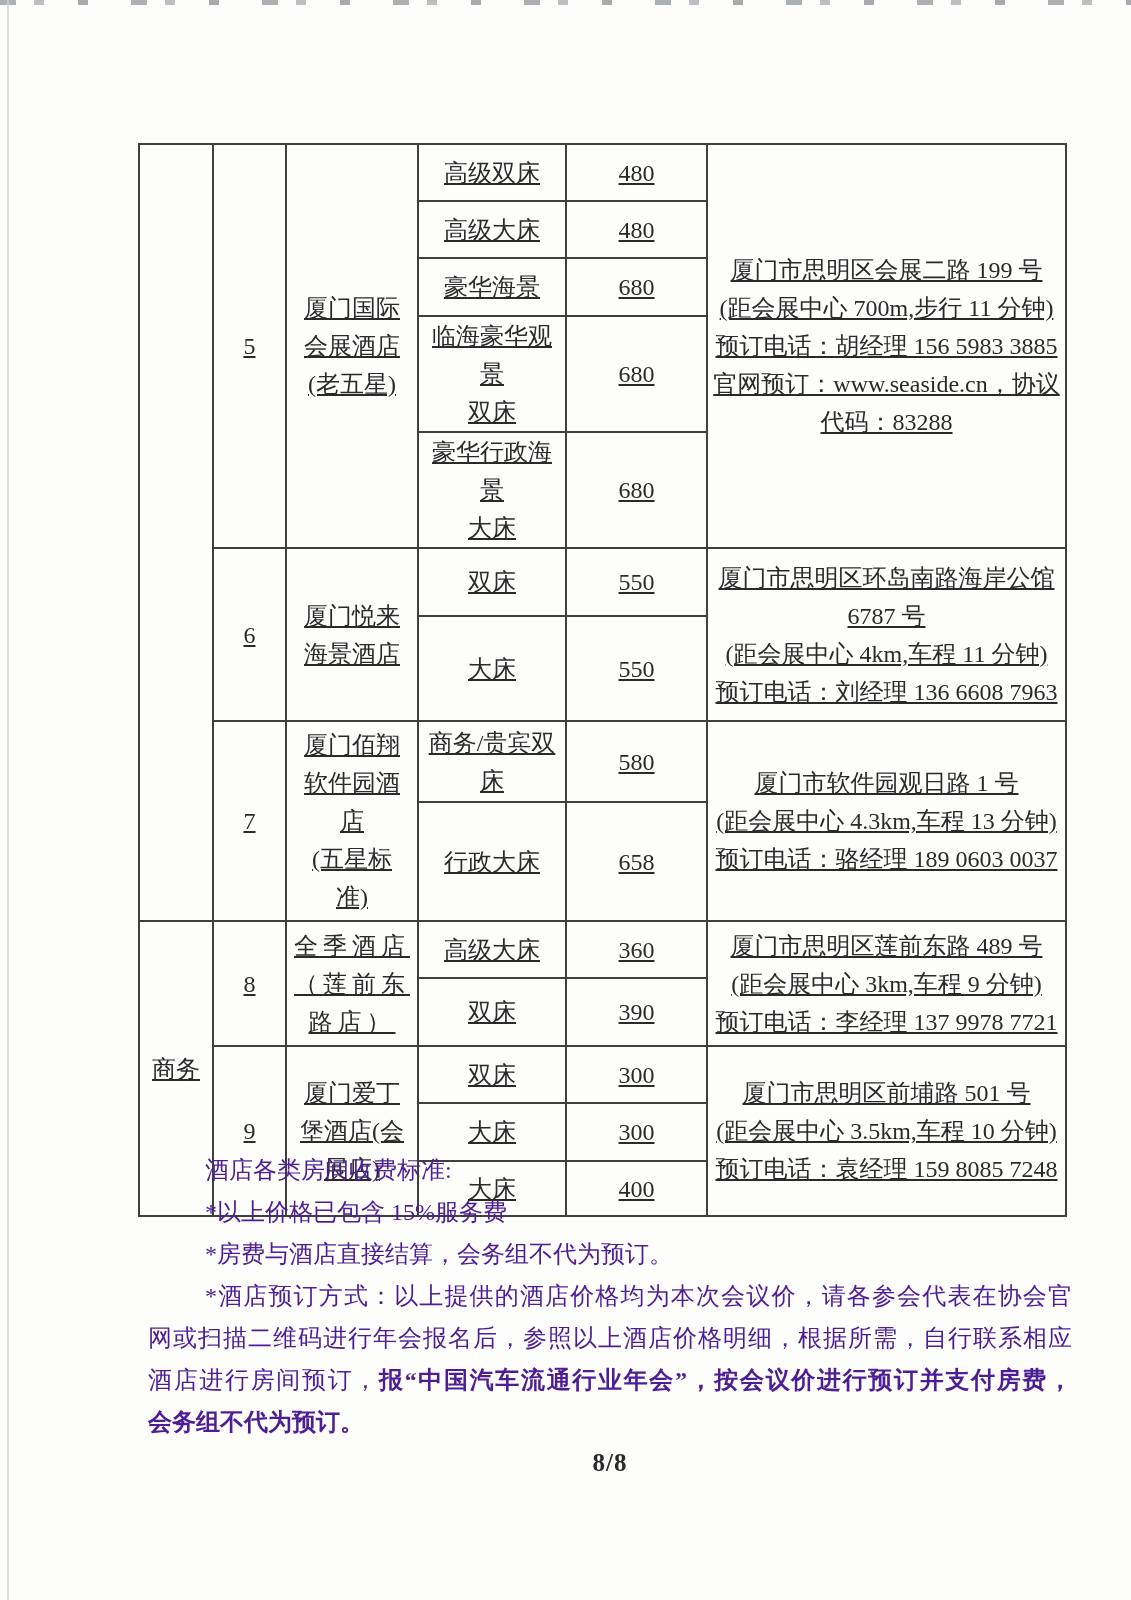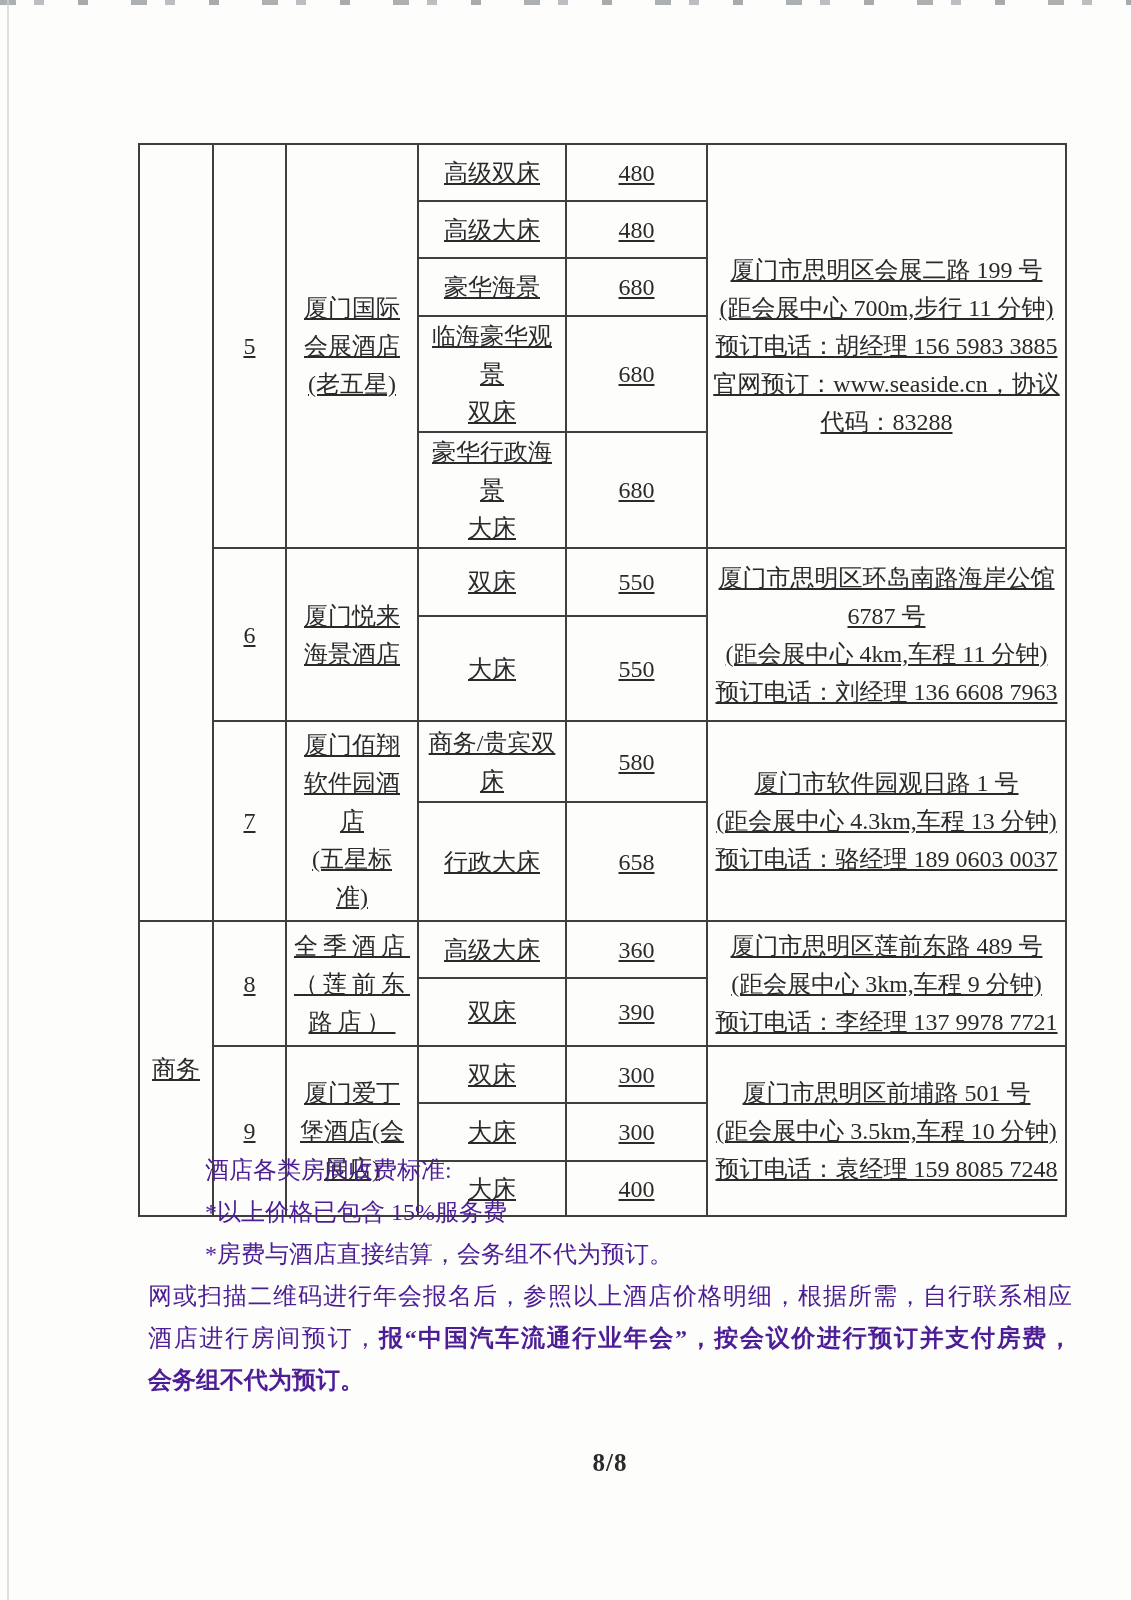--- a/index.html
+++ b/index.html
@@ -159,20 +159,23 @@
         <td>大床</td>
         <td>400</td>
       </tr>
     </tbody>
   </table>
 
   <div class="notes">
     <div class="ind">酒店各类房间收费标准:</div>
     <div class="ind">*以上价格已包含 15%服务费</div>
     <div class="ind">*房费与酒店直接结算，会务组不代为预订。</div>
+    <div class="bk-line jl first">
+      <span>*酒店预订方式：以上提供的酒店价格均为本次会议价，请各参会代表在协会官</span><span class="bold"></span>
+    </div>
     <div class="bk-line jl">
       <span>网或扫描二维码进行年会报名后，参照以上酒店价格明细，根据所需，自行联系相应</span><span class="bold"></span>
     </div>
     <div class="bk-line jl">
       <span>酒店进行房间预订，</span><span class="bold">报“中国汽车流通行业年会”，按会议价进行预订并支付房费，</span>
     </div>
     <div class="bk-line">
       <span></span><span class="bold">会务组不代为预订。</span>
     </div>
   </div>

